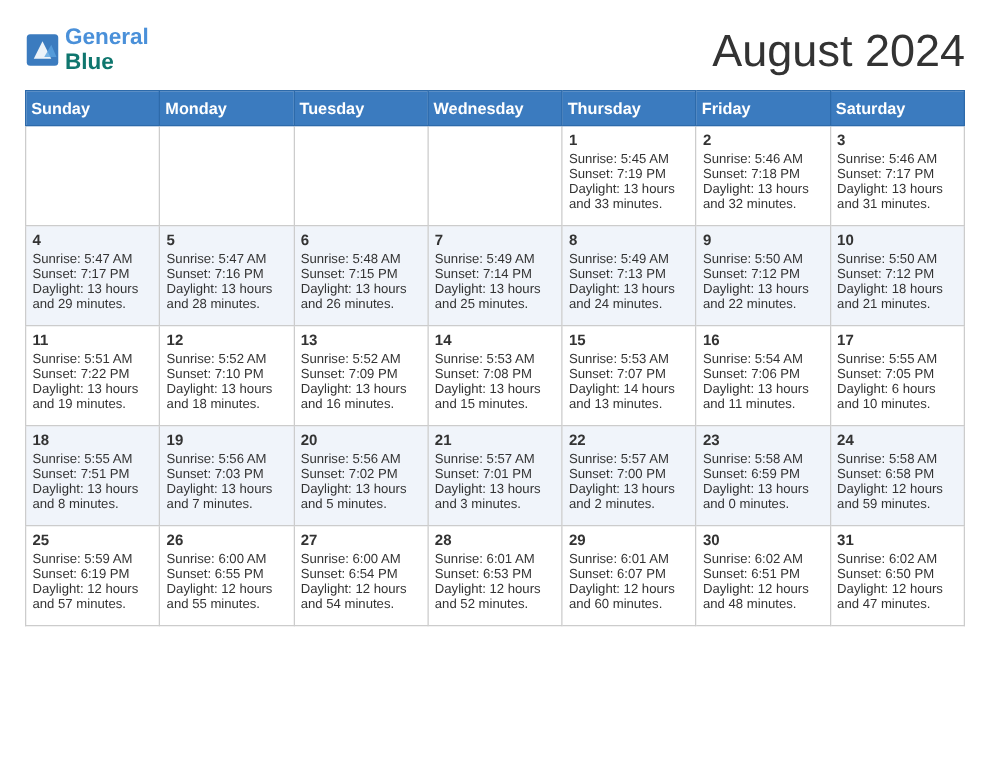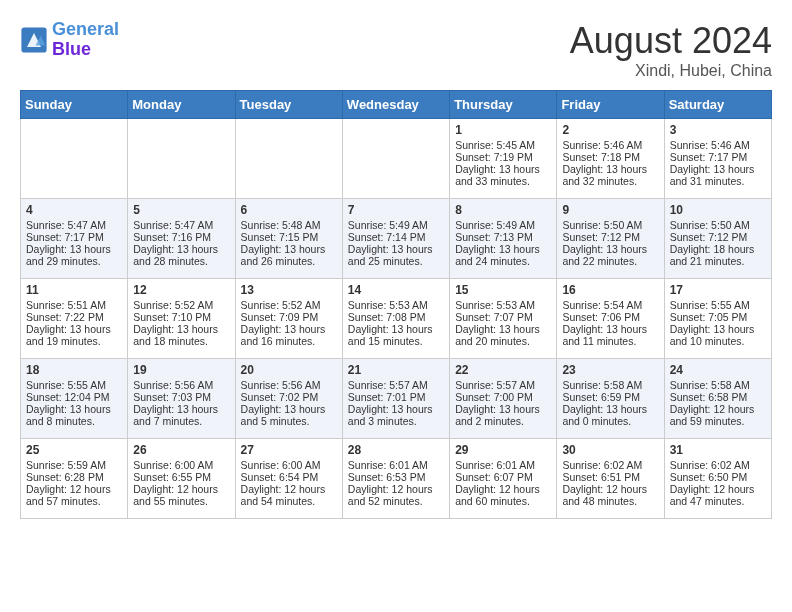--- a/index.html
+++ b/index.html
@@ -28,21 +28,21 @@
       line-height: 1.1;
     }
     .logo-text span {
       color: #4a90d9;
     }
     .logo-icon {
       width: 28px;
       height: 28px;
     }
     .title-block {
-      text-align: right;
+      text-align: center;
     }
     .month-year {
       font-size: 36px;
       font-weight: normal;
       color: #333;
     }
     .location {
       font-size: 16px;
       color: #555;
     }
@@ -91,27 +91,26 @@
 <div class="header">
   <div class="logo">
     <svg class="logo-icon" viewBox="0 0 40 40">
       <rect x="2" y="2" width="36" height="36" rx="4" fill="#3b7bbf"></rect>
       <polygon points="10,30 20,10 30,30" fill="white" opacity="0.9"></polygon>
       <polygon points="22,28 30,14 36,28" fill="#5ba3e0" opacity="0.8"></polygon>
     </svg>
     <div>
       <div class="logo-text">
         <span>General</span><br>
-        <span style="color:#6d28d9">Blue</span>
+        <span style="color:#0f766e">Blue</span>
       </div>
     </div>
   </div>
   <div class="title-block">
     <div class="month-year">August 2024</div>
-    <div class="location">Xindi, Hubei, China</div>
   </div>
 </div>
 
 <table>
   <thead>
     <tr>
     <th>Sunday</th>
         <th>Monday</th>
         <th>Tuesday</th>
         <th>Wednesday</th>
@@ -211,40 +210,40 @@
         <td>
           <span class="day-number">14</span>
           <div>Sunrise: 5:53 AM</div>
           <div>Sunset: 7:08 PM</div>
           <div>Daylight: 13 hours and 15 minutes.</div>
         </td>
         <td>
           <span class="day-number">15</span>
           <div>Sunrise: 5:53 AM</div>
           <div>Sunset: 7:07 PM</div>
-          <div>Daylight: 13 hours and 20 minutes.</div>
+          <div>Daylight: 14 hours and 13 minutes.</div>
         </td>
         <td>
           <span class="day-number">16</span>
           <div>Sunrise: 5:54 AM</div>
           <div>Sunset: 7:06 PM</div>
           <div>Daylight: 13 hours and 11 minutes.</div>
         </td>
         <td>
           <span class="day-number">17</span>
           <div>Sunrise: 5:55 AM</div>
           <div>Sunset: 7:05 PM</div>
-          <div>Daylight: 13 hours and 10 minutes.</div>
+          <div>Daylight: 6 hours and 10 minutes.</div>
         </td>
       </tr>
       <tr>
         <td>
           <span class="day-number">18</span>
           <div>Sunrise: 5:55 AM</div>
-          <div>Sunset: 12:04 PM</div>
+          <div>Sunset: 7:51 PM</div>
           <div>Daylight: 13 hours and 8 minutes.</div>
         </td>
         <td>
           <span class="day-number">19</span>
           <div>Sunrise: 5:56 AM</div>
           <div>Sunset: 7:03 PM</div>
           <div>Daylight: 13 hours and 7 minutes.</div>
         </td>
         <td>
           <span class="day-number">20</span>
@@ -274,21 +273,21 @@
           <span class="day-number">24</span>
           <div>Sunrise: 5:58 AM</div>
           <div>Sunset: 6:58 PM</div>
           <div>Daylight: 12 hours and 59 minutes.</div>
         </td>
       </tr>
       <tr>
         <td>
           <span class="day-number">25</span>
           <div>Sunrise: 5:59 AM</div>
-          <div>Sunset: 6:28 PM</div>
+          <div>Sunset: 6:19 PM</div>
           <div>Daylight: 12 hours and 57 minutes.</div>
         </td>
         <td>
           <span class="day-number">26</span>
           <div>Sunrise: 6:00 AM</div>
           <div>Sunset: 6:55 PM</div>
           <div>Daylight: 12 hours and 55 minutes.</div>
         </td>
         <td>
           <span class="day-number">27</span>

